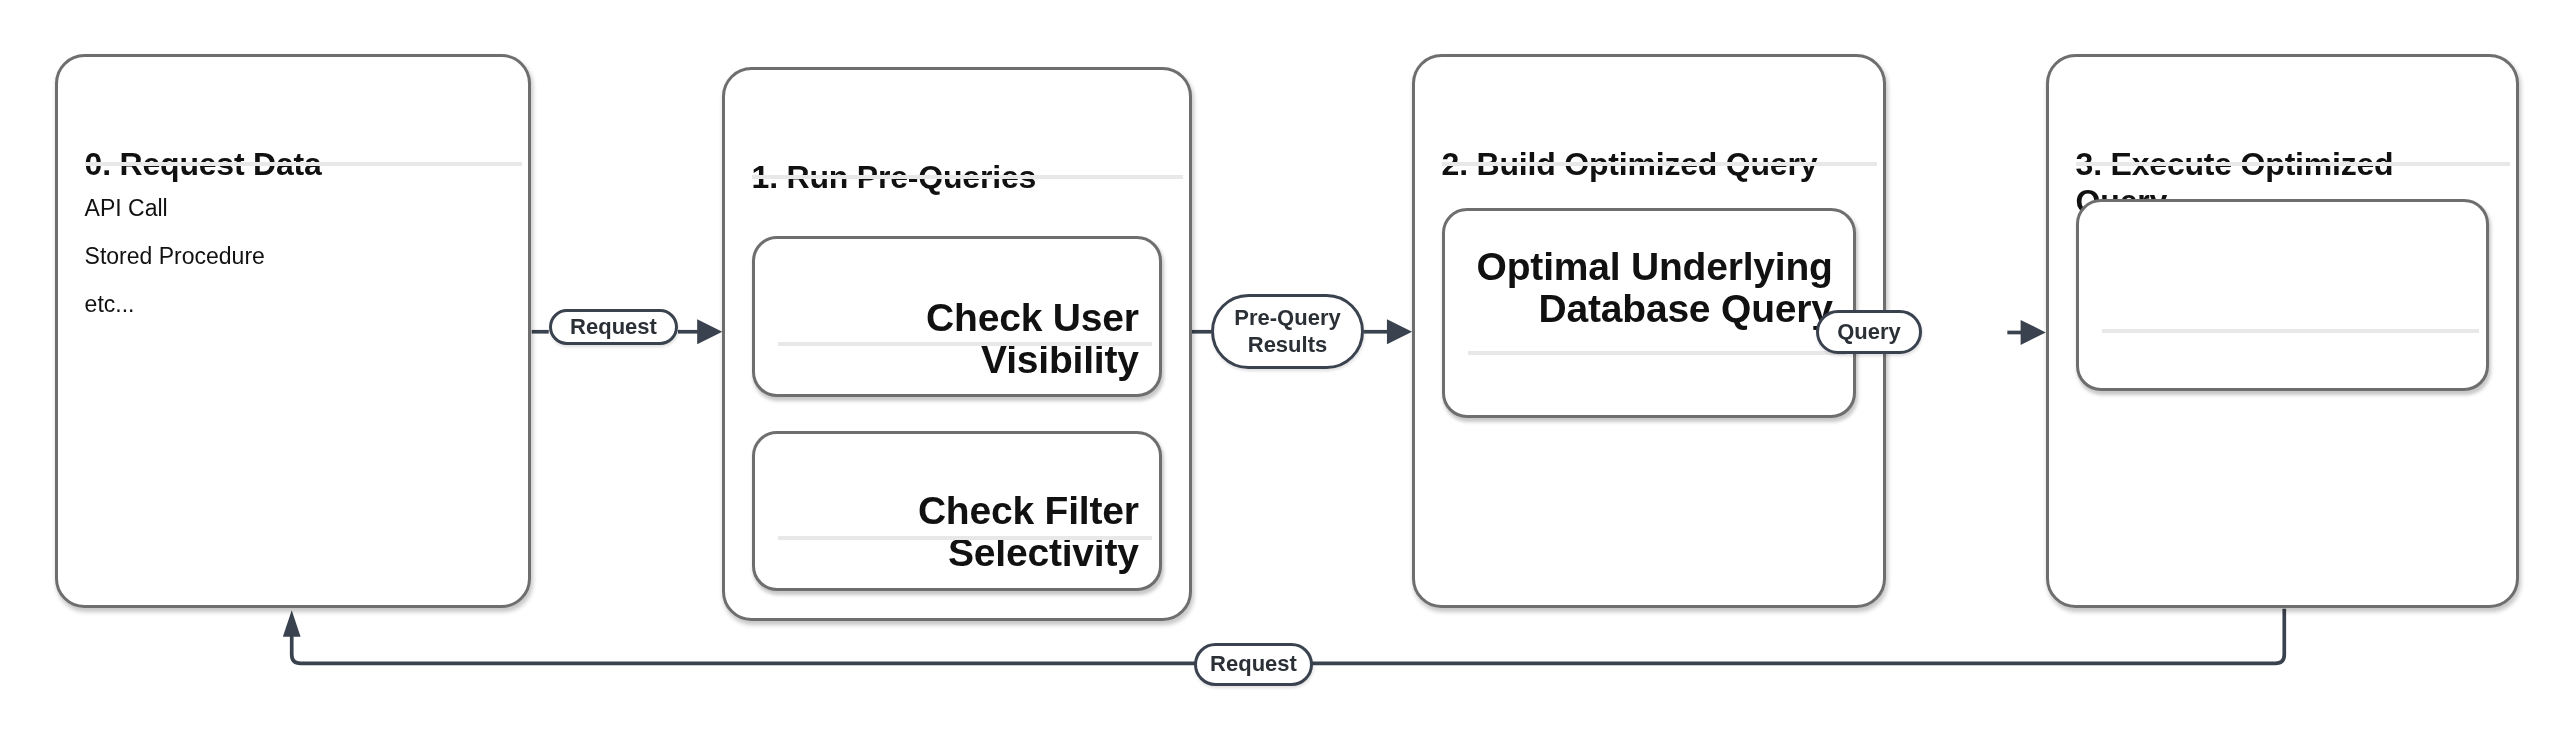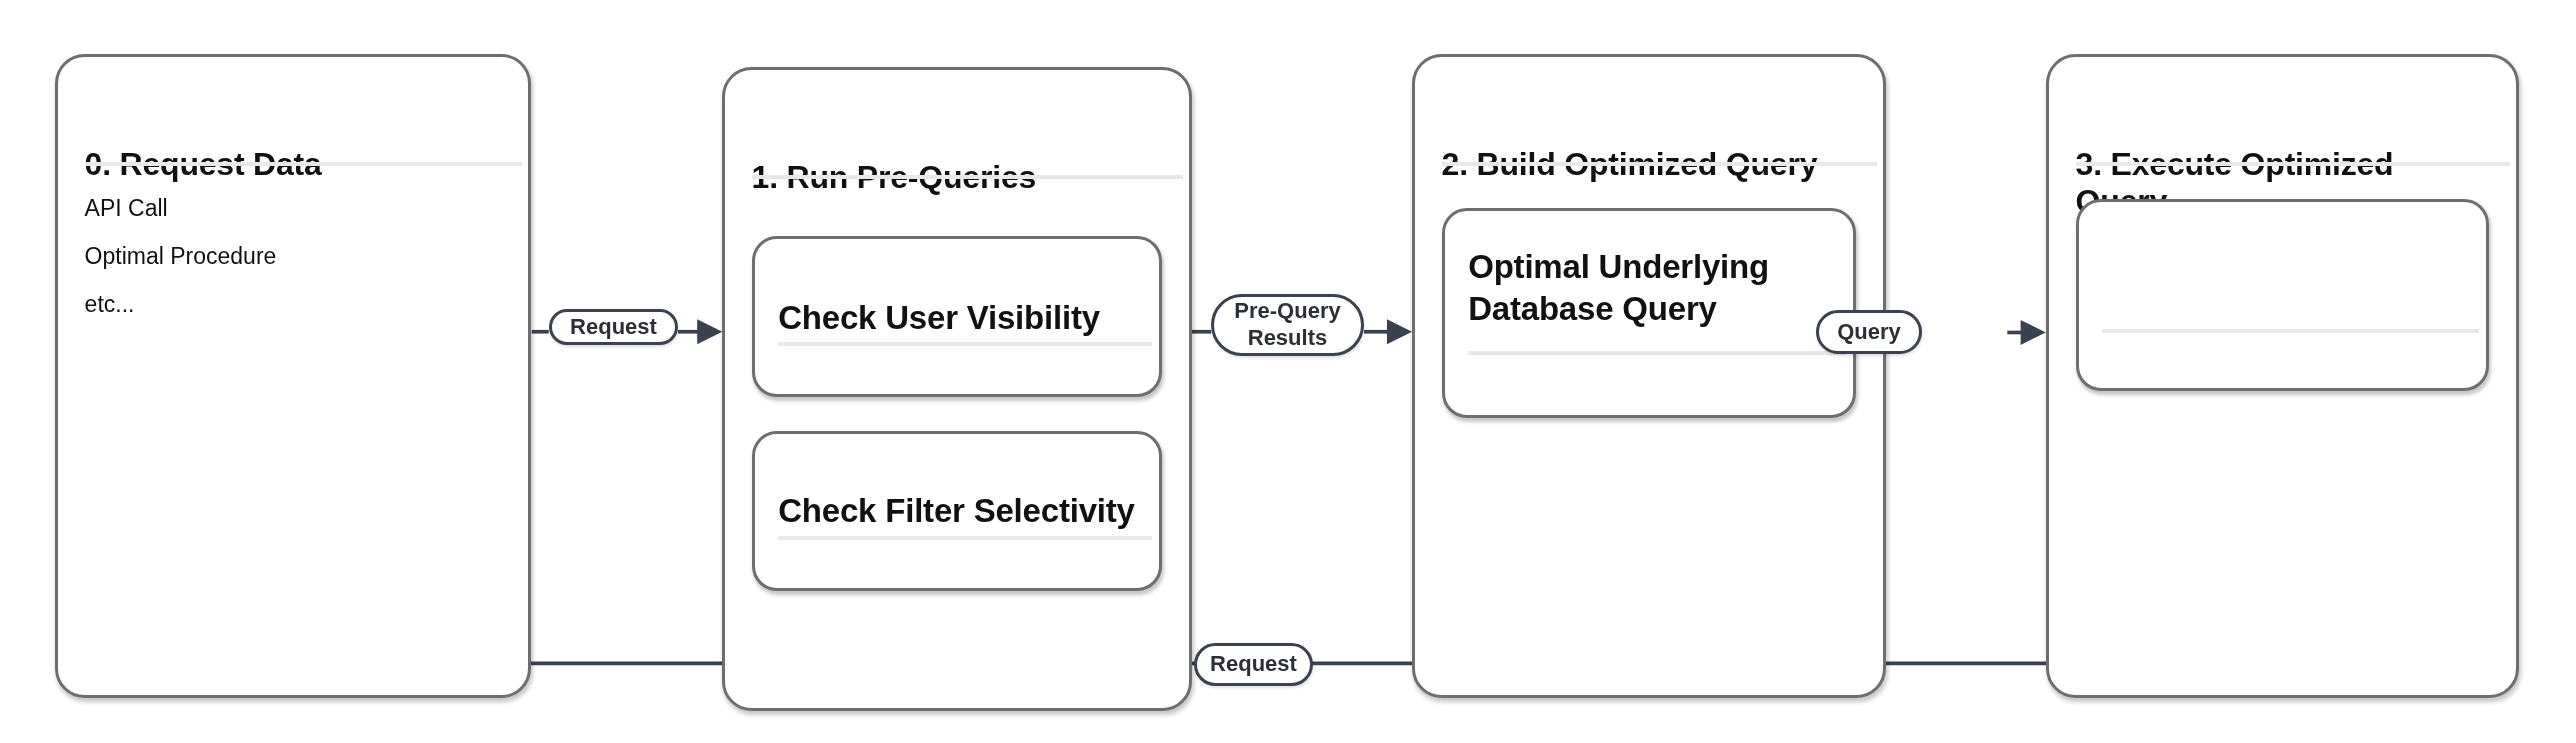--- a/index.html
+++ b/index.html
@@ -14,21 +14,21 @@
     position:relative;
     width:2576px;height:744px;
     background:var(--bg);
     font-family:"Liberation Sans","DejaVu Sans",sans-serif;
     color:var(--text);
     overflow:hidden;
   }
   
   .card{
     position:absolute;
-    top:54px;height:644px;
+    top:54px;height:554px;
     background:#fff;
     border:3.7px solid var(--card-border);
     border-radius:29.5px;
     box-shadow:1.5px 3.7px 4.4px rgba(0,0,0,0.22);
     box-sizing:border-box;
   }
   .card.c1{left:55px;width:476px;}
   .card.c2{left:722px;width:470px;margin-top:13px;}
   .card.c3{left:1412px;width:474px;}
   .card.c4{left:2046px;width:473px;}
@@ -56,22 +56,23 @@
     border-radius:25px;
     box-shadow:1.5px 3.7px 3.7px rgba(0,0,0,0.22);
     box-sizing:border-box;
   }
   .c2 .inner-box.b1{top:166px;height:161px;}
   .c2 .inner-box.b2{top:361px;height:160px;}
   .c3 .inner-box.b1{top:151px;height:210px;}
   .c4 .inner-box.b1{top:142px;height:192px;}
   .inner-title{
     position:absolute;left:23.6px;right:20.7px;
-    font-size:33px;font-weight:700;line-height:42px;
+    font-size:39px;font-weight:700;line-height:42px;
     letter-spacing:-0.2px;
+    text-align:right;
   }
   .inner-rule{
     position:absolute;left:23.6px;right:7.4px;
     height:3.7px;background:var(--title-rule);
   }
   .c2 .b1 .inner-title{top:58px;}   .c2 .b1 .inner-rule{top:103px;}
   .c2 .b2 .inner-title{top:56px;}   .c2 .b2 .inner-rule{top:102px;}
   .c3 .b1 .inner-title{top:35px;}   .c3 .b1 .inner-rule{top:140px;}
   .c4 .b1 .inner-title{top:29.5px;}   .c4 .b1 .inner-rule{top:127px;}
   
@@ -81,21 +82,21 @@
     border:3px solid var(--connector);
     border-radius:44px;
     box-sizing:border-box;
     display:flex;align-items:center;justify-content:center;
     text-align:center;
     font-size:22px;font-weight:700;line-height:26.6px;
     color:#2b2f36;
     box-shadow:0.7px 2.2px 3px rgba(0,0,0,0.12);
   }
   .pill.request{left:549px;top:309px;width:129px;height:36px;}
-  .pill.prequery{left:1211px;top:294px;width:153px;height:62px;padding:0 7.4px;}
+  .pill.prequery{left:1211px;top:294px;width:153px;height:75px;padding:0 7.4px;}
   .pill.query{left:1816px;top:310px;width:106px;height:44px;}
   .pill.results{left:1194px;top:643px;width:119px;height:43px;}
   
   svg.connectors{position:absolute;left:0;top:0;}
   .conn-line{stroke:var(--connector);stroke-width:5;fill:none;}
   .conn-arrow{fill:var(--connector);stroke:none;}
 </style>
 </head>
 <body>
 
@@ -117,21 +118,21 @@
 
     <path class="conn-line" d="M3093 824 L3093 886 Q3093 898 3081 898 L407 898 Q395 898 395 886 L395 858"></path>
     <path class="conn-arrow" d="M383 862 L395 826 L407 862 Z"></path>
   </svg>
 
   <section class="card c1">
     <h2 class="card-title">0. Request Data</h2>
     <div class="title-rule"></div>
     <ul class="card-list">
       <li>API Call</li>
-      <li>Optimal Procedure</li>
+      <li>Stored Procedure</li>
       <li>etc...</li>
     </ul>
   </section>
 
   <section class="card c2">
     <h2 class="card-title">1. Run Pre-Queries</h2>
     <div class="title-rule"></div>
     <div class="inner-box b1">
       <div class="inner-title">Check User Visibility</div>
       <div class="inner-rule"></div>

